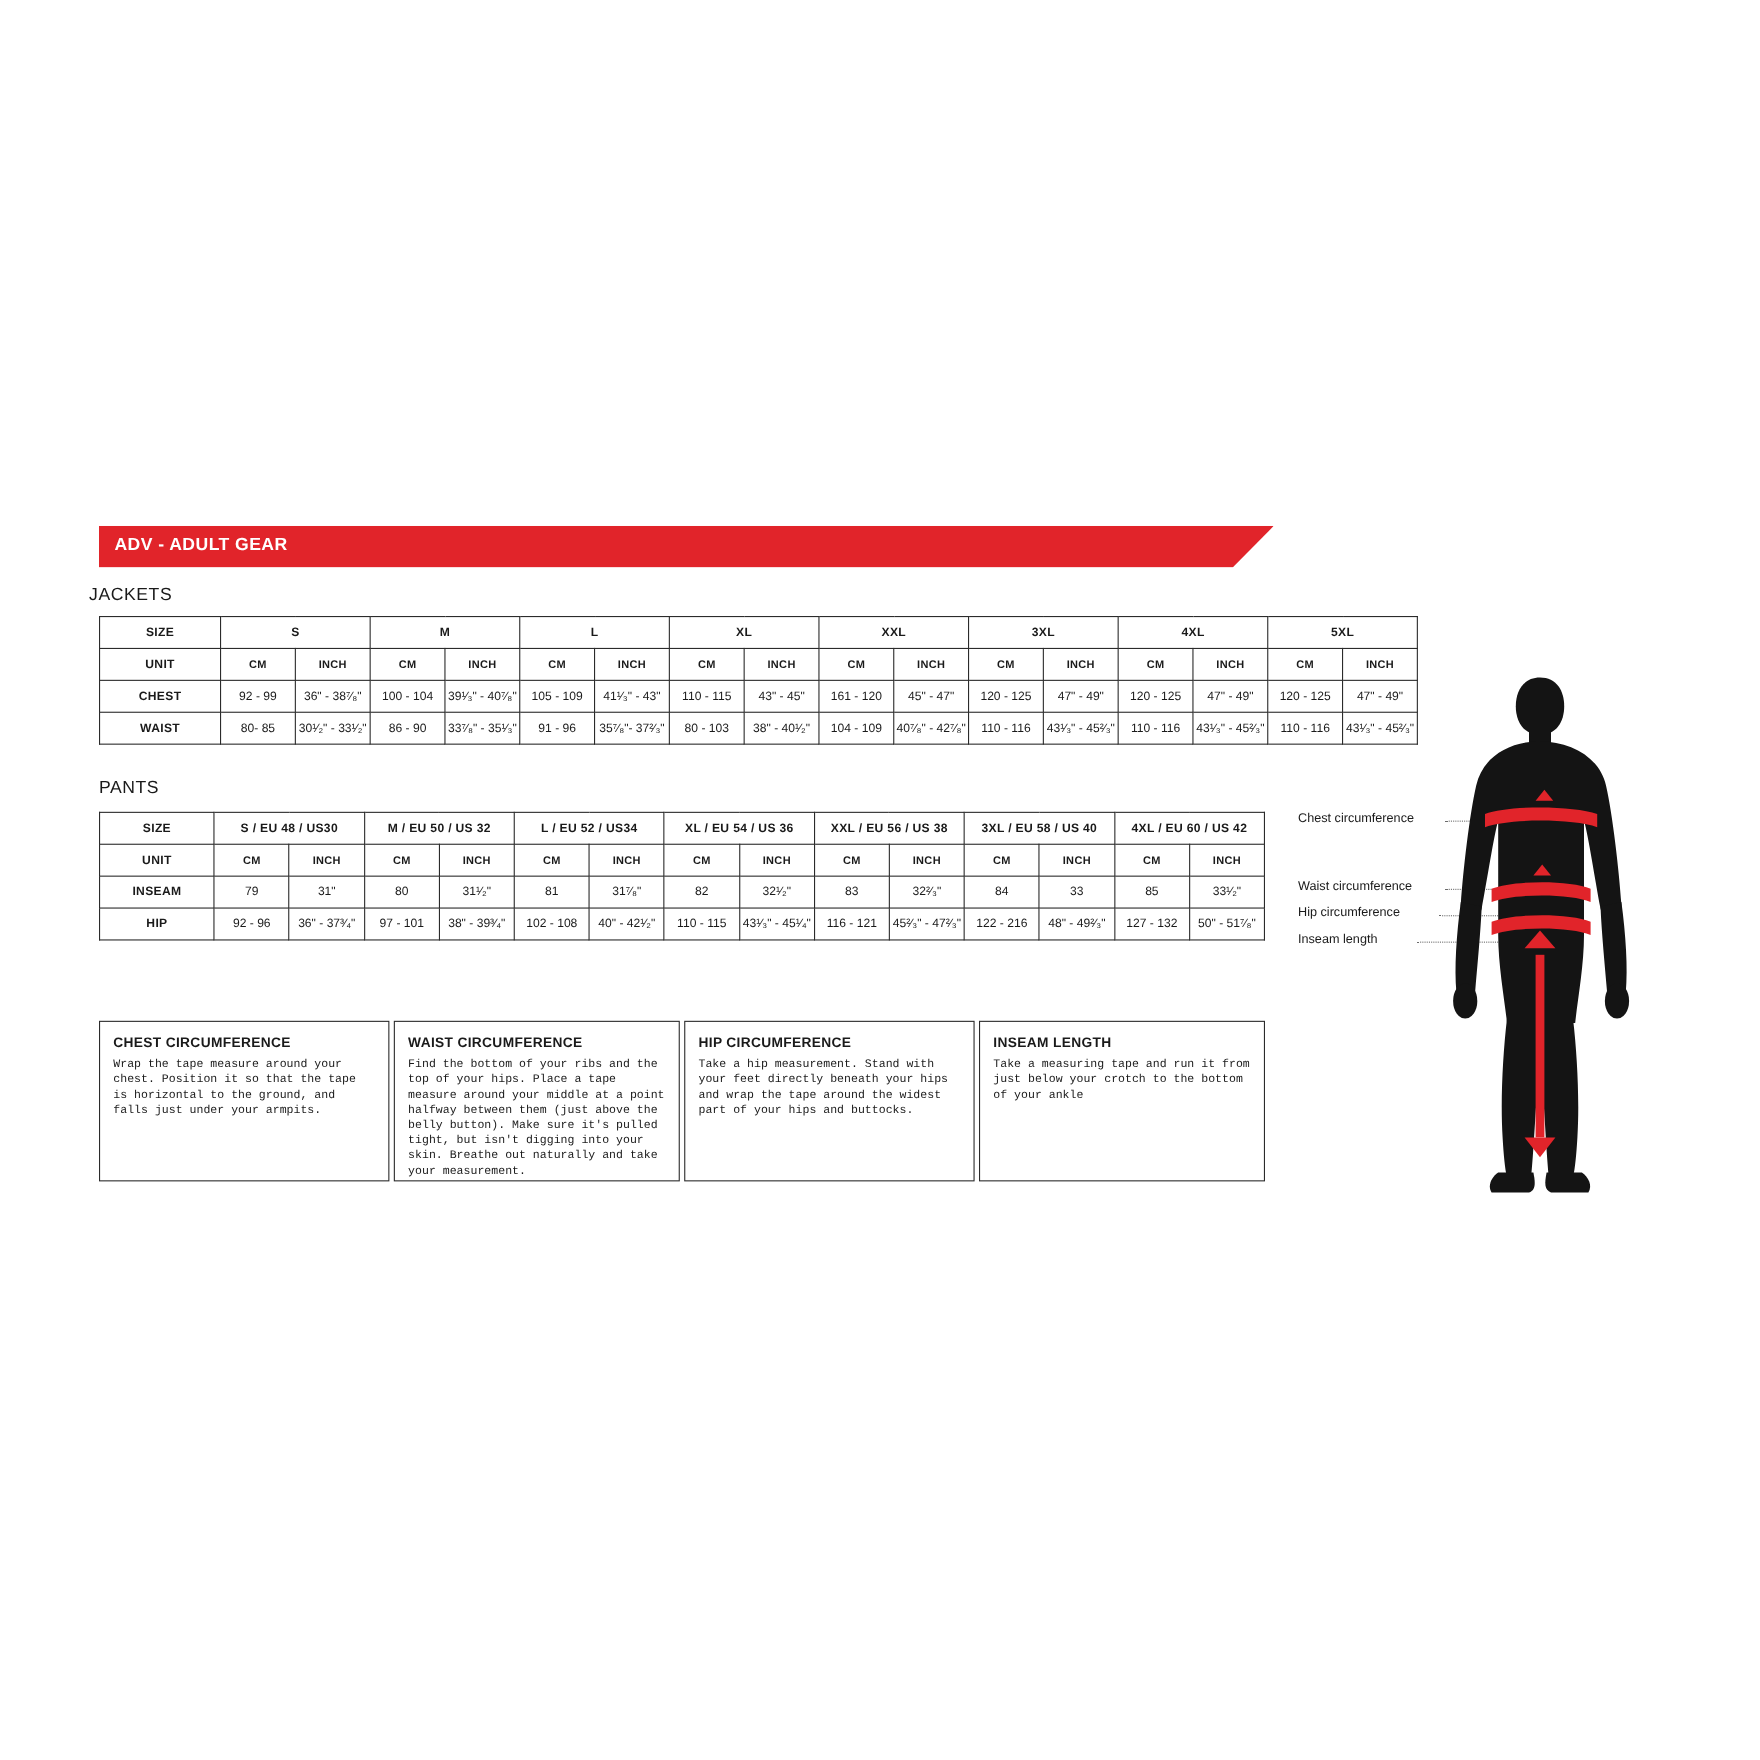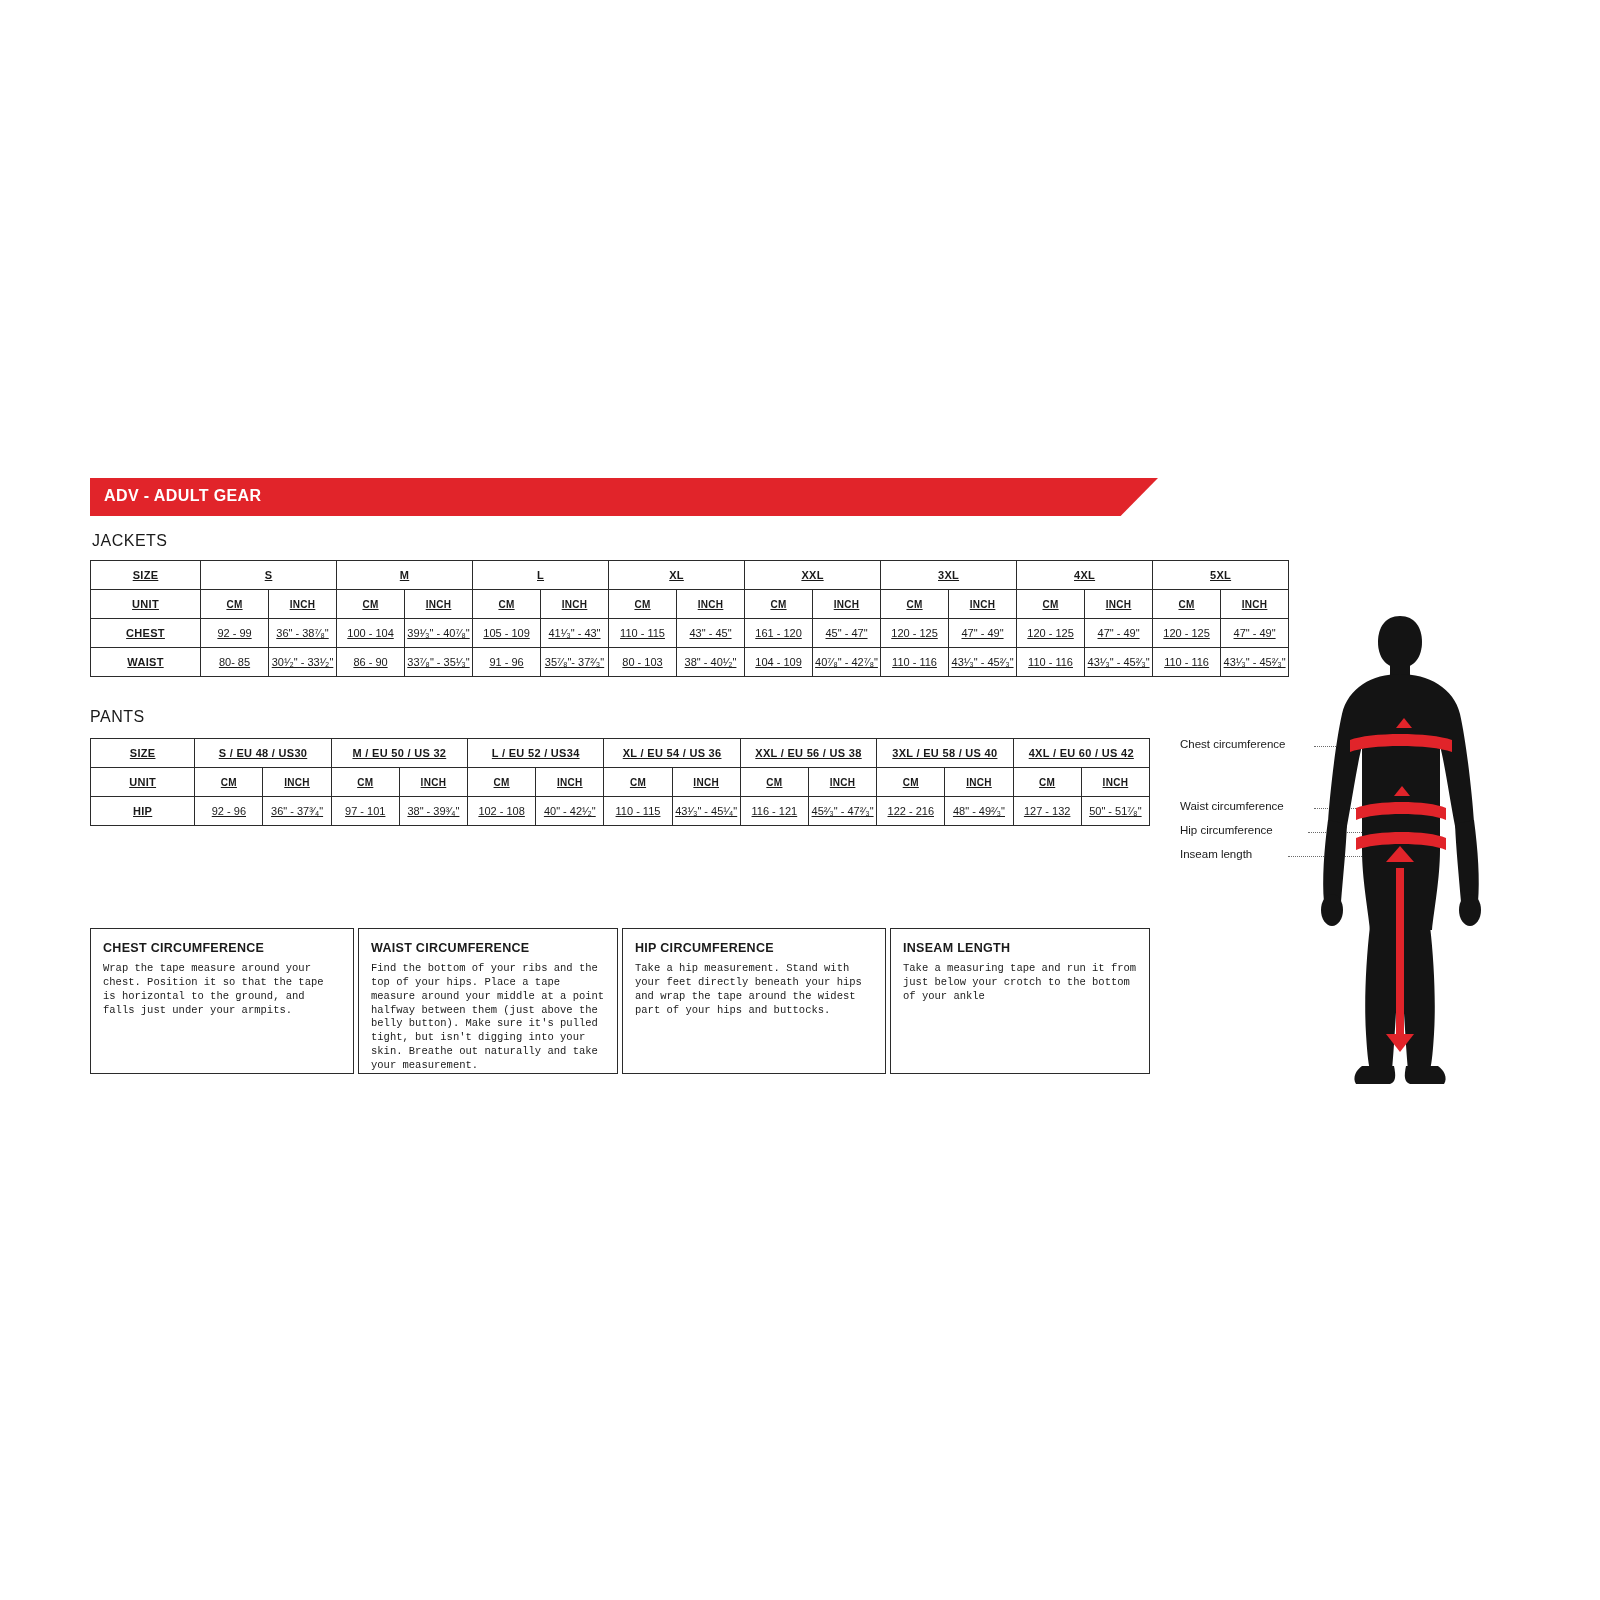--- a/index.html
+++ b/index.html
@@ -45,31 +45,30 @@
   }
 
   
   .section-title {
     position: absolute;
     font-size: 16px;
     letter-spacing: 0.5px;
     color: #1a1a1a;
     font-family: "Liberation Sans", sans-serif;
   }
-  #jackets-title { left: 92px; top: 532px; }
+  #jackets-title { left: 81px; top: 532px; }
   #pants-title   { left: 90px; top: 708px; }
 
   
   table.size-table {
     position: absolute;
     border-collapse: collapse;
     table-layout: fixed;
     font-size: 11px;
     color: #1a1a1a;
-    text-decoration: underline;
   }
   table.size-table td {
     border: 1px solid #2b2b2b;
     text-align: center;
     vertical-align: middle;
     height: 28px;
     padding: 0 2px;
     white-space: nowrap;
     font-family: "Liberation Sans", sans-serif;
   }
@@ -298,20 +297,37 @@
         <td class="unit">CM</td>
         <td class="unit">INCH</td>
         <td class="unit">CM</td>
         <td class="unit">INCH</td>
         <td class="unit">CM</td>
         <td class="unit">INCH</td>
         <td class="unit">CM</td>
         <td class="unit">INCH</td>
       </tr>
       <tr>
+        <td class="rowlabel">INSEAM</td>
+        <td>79</td>
+        <td>31"</td>
+        <td>80</td>
+        <td>31¹⁄₂"</td>
+        <td>81</td>
+        <td>31⁷⁄₈"</td>
+        <td>82</td>
+        <td>32¹⁄₂"</td>
+        <td>83</td>
+        <td>32²⁄₃"</td>
+        <td>84</td>
+        <td>33</td>
+        <td>85</td>
+        <td>33¹⁄₂"</td>
+      </tr>
+      <tr>
         <td class="rowlabel">HIP</td>
         <td>92 - 96</td>
         <td>36" - 37³⁄₄"</td>
         <td>97 - 101</td>
         <td>38" - 39³⁄₄"</td>
         <td>102 - 108</td>
         <td>40" - 42¹⁄₂"</td>
         <td>110 - 115</td>
         <td>43¹⁄₃" - 45¹⁄₄"</td>
         <td>116 - 121</td>

